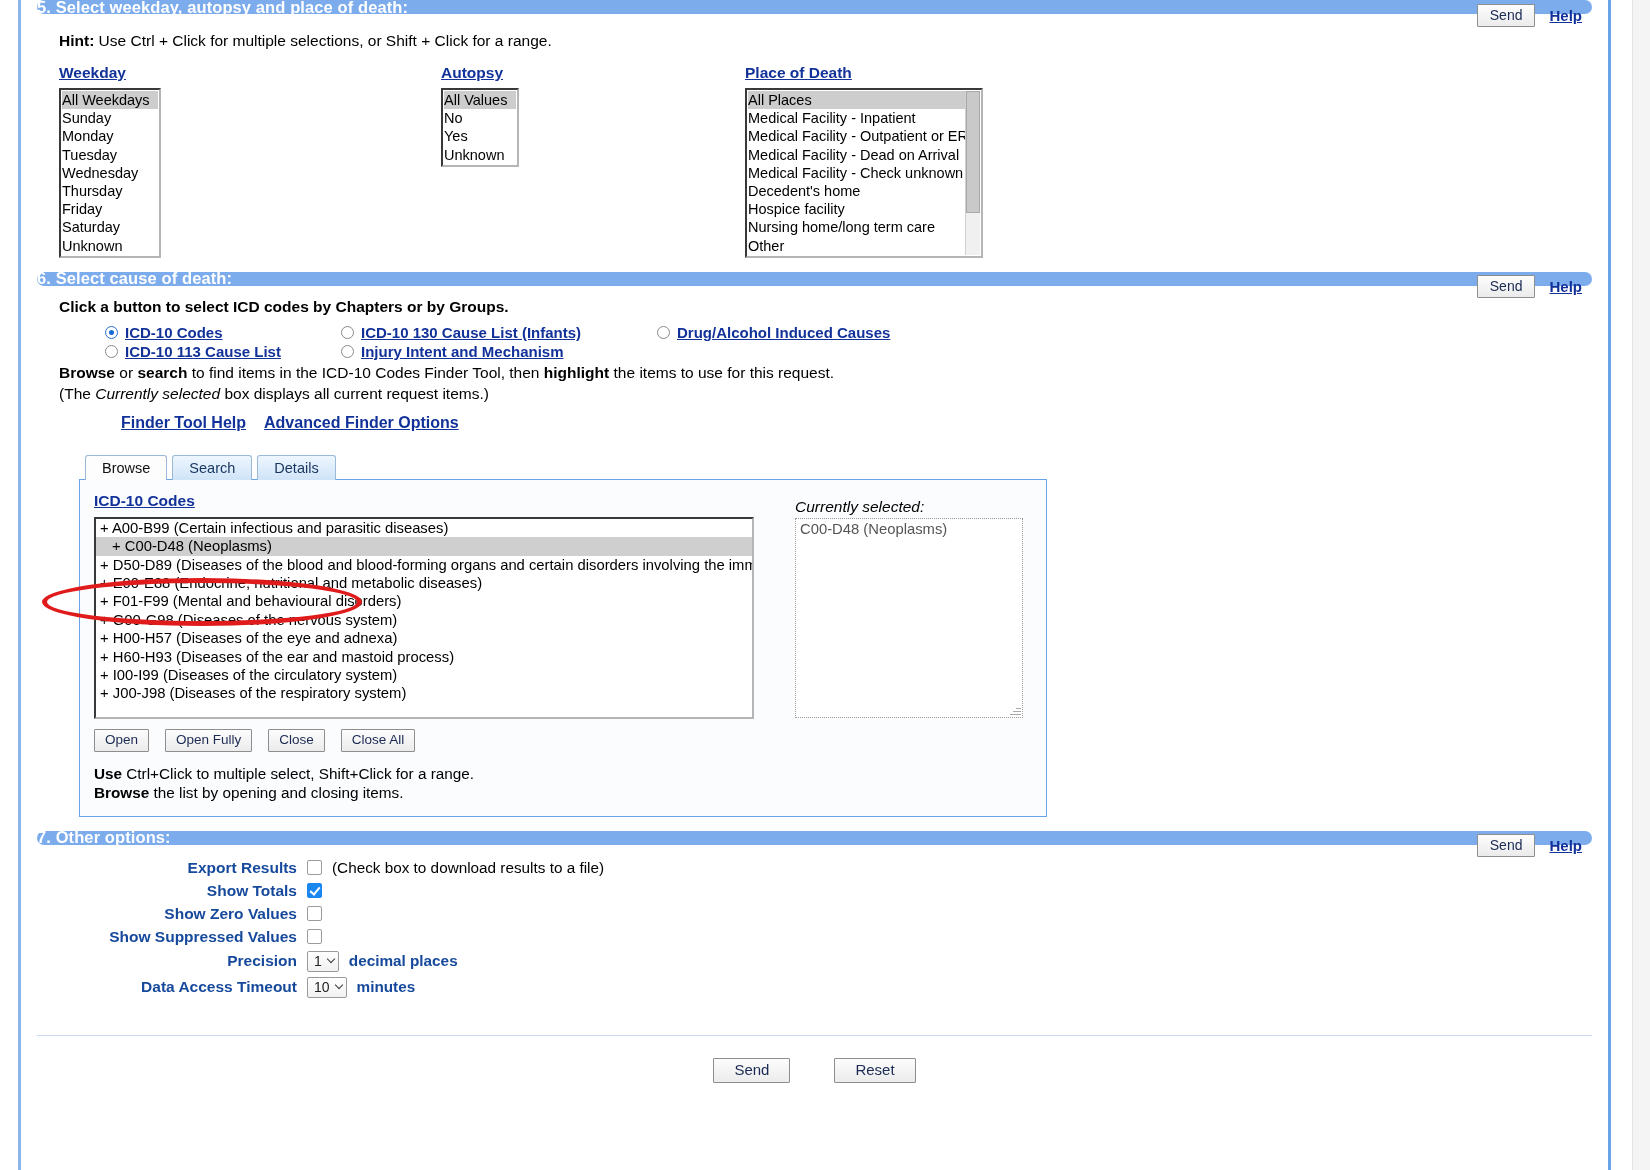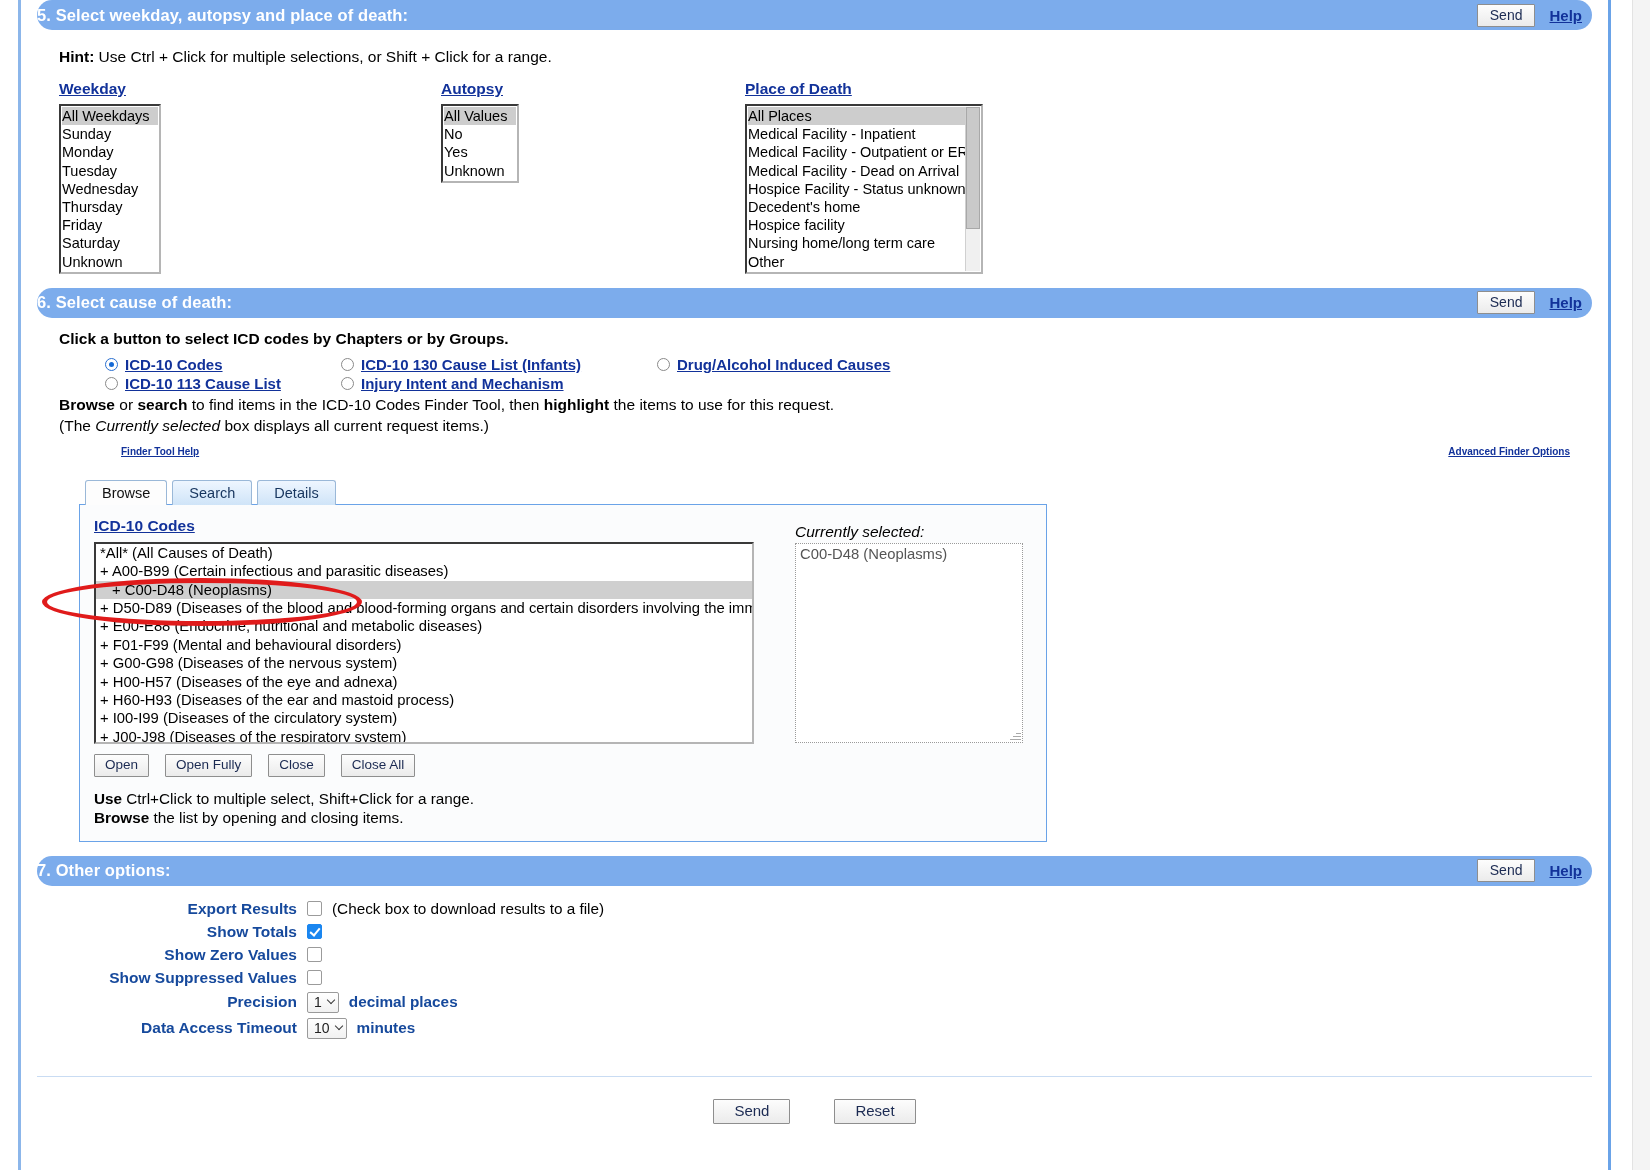--- a/index.html
+++ b/index.html
@@ -31,21 +31,21 @@
   }
   .inner {
     position: relative;
     padding: 0 16px;
   }
 
   
   .sec-bar {
     position: relative;
     background: #7cacec;
-    height: 30px;
+    height: 14px;
     display: flex; align-items: center;
     margin: 0 0 0 0;
     border-radius: 15px;
   }
   .sec-bar .sec-title {
     color: #ffffff;
     font-weight: bold;
     font-size: 16.5px;
     letter-spacing: 0.1px;
   }
@@ -126,21 +126,21 @@
     border: 1px solid #8a8a8a; background: #fff;
     display: inline-block; position: relative; flex: none; cursor: pointer;
   }
   .rb.on { border-color: #2a6fd0; }
   .rb.on::after {
     content: ""; position: absolute; left: 3px; top: 3px;
     width: 5px; height: 5px; border-radius: 50%; background: #1569d6;
   }
   .para { font-size: 15.5px; margin-top: 2px; line-height: 21px; }
   .para i { font-style: italic; }
-  .finder-links { margin: 10px 0 0 62px; display: flex; gap: 42px; font-size: 10px; justify-content: space-between; }
+  .finder-links { margin: 10px 0 0 62px; display: flex; gap: 18px; font-size: 16px; }
 
   
   .finder-wrap { margin-top: 22px; margin-left: 20px; width: 968px; }
   .tabs { display: flex; align-items: flex-end; gap: 5px; padding-left: 6px; }
   .tab {
     font-size: 14.5px;
     padding: 4px 16px 4px 16px;
     border: 1px solid #9ab8d8;
     border-bottom: none;
     border-radius: 3px 3px 0 0;
@@ -297,21 +297,21 @@
           <div class="col-place">
             <div class="col-head">
               <a class="blue">Place of Death</a>
             </div>
             <div class="listbox lb-place">
               <div id="place-list">
                   <div class="opt sel">All Places</div>
                   <div class="opt">Medical Facility - Inpatient</div>
                   <div class="opt">Medical Facility - Outpatient or ER</div>
                   <div class="opt">Medical Facility - Dead on Arrival</div>
-                  <div class="opt">Hospice Facility - Status unknown</div>
+                  <div class="opt">Medical Facility - Check unknown</div>
                   <div class="opt">Decedent's home</div>
                   <div class="opt">Hospice facility</div>
                   <div class="opt">Nursing home/long term care</div>
                   <div class="opt">Other</div>
                 </div>
               <div class="vscroll">
                 <div class="thumb"></div>
               </div>
             </div>
           </div>
@@ -375,21 +375,20 @@
               <div class="tab active">Browse</div>
               <div class="tab">Search</div>
               <div class="tab">Details</div>
             </div>
           <div class="panel">
             <div class="panel-left">
               <div class="panel-title">
                 <a class="blue">ICD-10 Codes</a>
               </div>
               <div class="codelist" id="code-list">
-                  <div class="opt">  *All*  (All Causes of Death)</div>
                   <div class="opt">+ A00-B99  (Certain infectious and parasitic diseases)</div>
                   <div class="opt sel">+ C00-D48  (Neoplasms)</div>
                   <div class="opt">+ D50-D89  (Diseases of the blood and blood-forming organs and certain disorders involving the immune mechanism)</div>
                   <div class="opt">+ E00-E88  (Endocrine, nutritional and metabolic diseases)</div>
                   <div class="opt">+ F01-F99  (Mental and behavioural disorders)</div>
                   <div class="opt">+ G00-G98  (Diseases of the nervous system)</div>
                   <div class="opt">+ H00-H57  (Diseases of the eye and adnexa)</div>
                   <div class="opt">+ H60-H93  (Diseases of the ear and mastoid process)</div>
                   <div class="opt">+ I00-I99  (Diseases of the circulatory system)</div>
                   <div class="opt">+ J00-J98  (Diseases of the respiratory system)</div>

